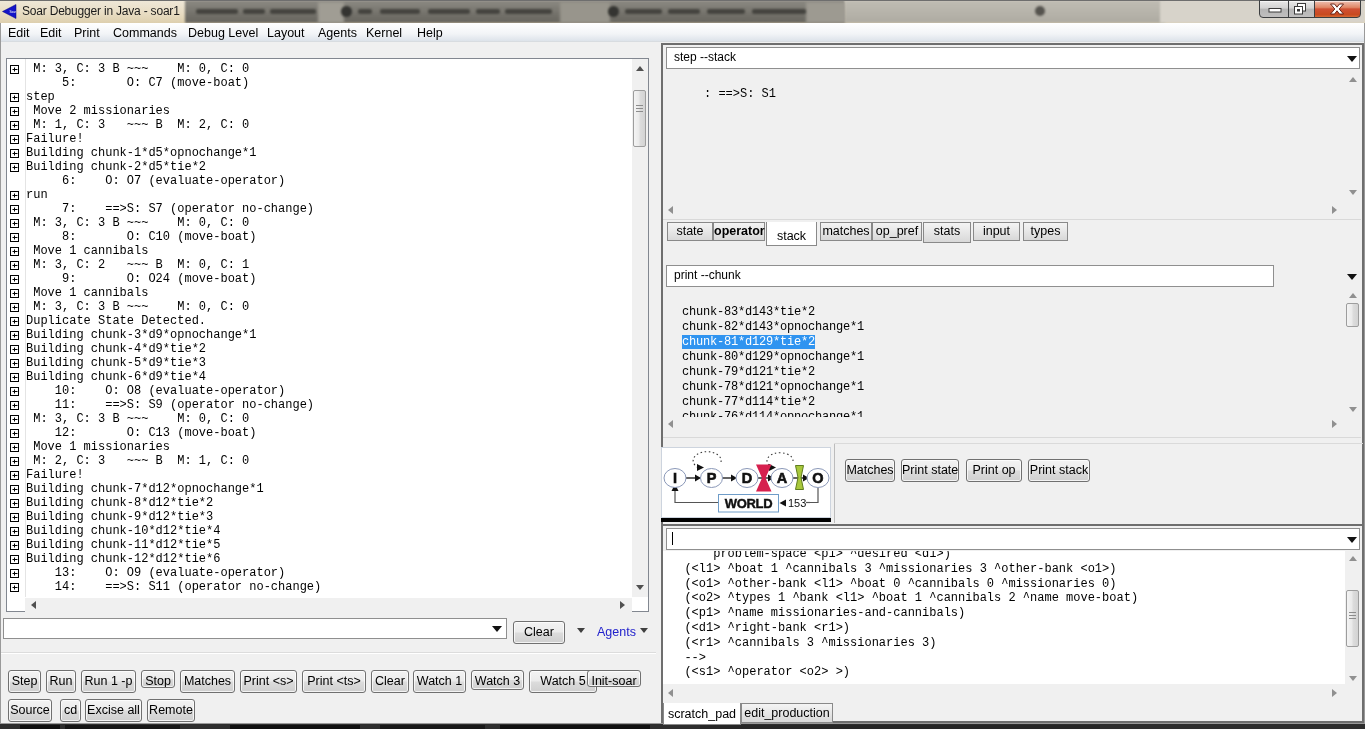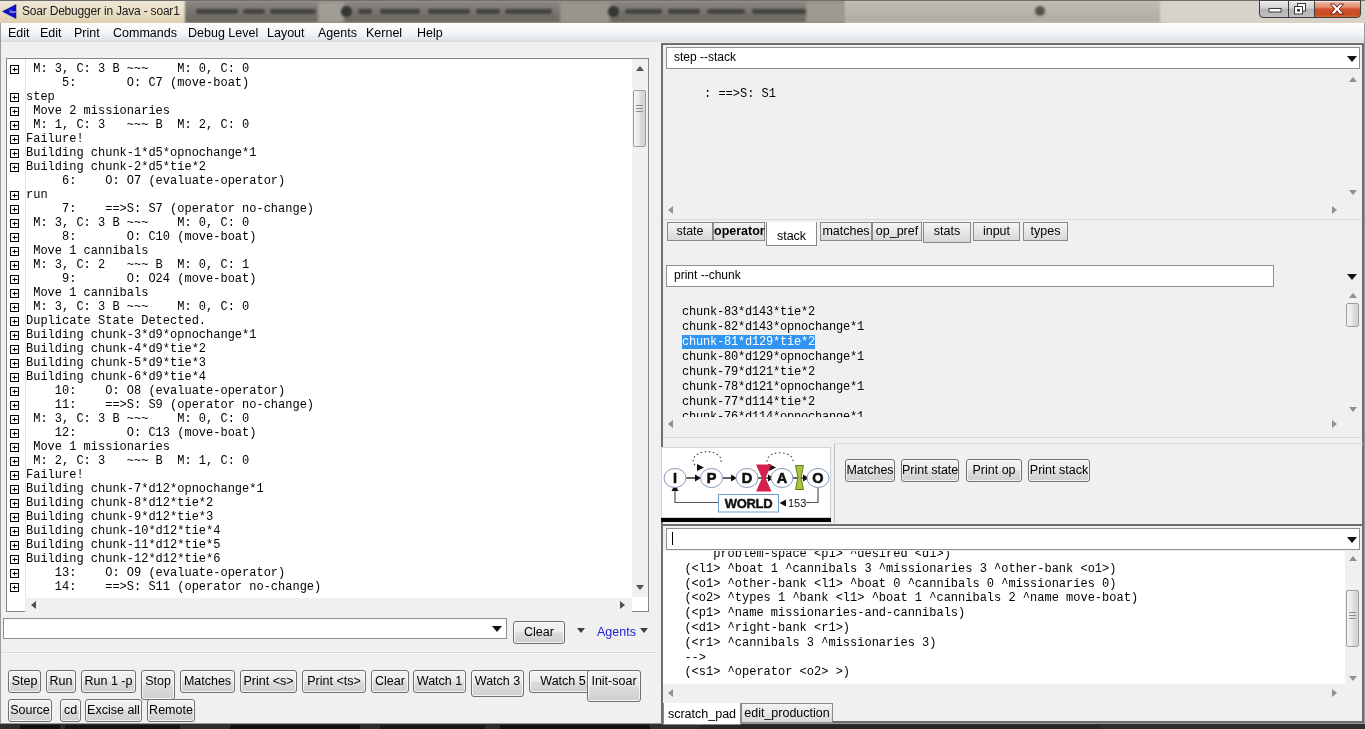--- a/index.html
+++ b/index.html
@@ -410,25 +410,25 @@
   <div style="position:absolute;left:380px;top:1px;width:105px;height:5px;background:#181818;"></div>
   <div style="position:absolute;left:500px;top:1px;width:150px;height:5px;background:#101010;"></div>
   <div style="position:absolute;left:700px;top:1px;width:400px;height:5px;background:#262626;"></div>
 </div>
 <div class="abs" style="left:0;top:23px;width:1px;height:700px;background:#9a9a9a;"></div>
 <div class="abs" style="left:1364px;top:23px;width:1px;height:700px;background:#9a9a9a;"></div>
 
 <div class="btn7" style="left: 8px; top: 670px; width: 33px; height: 23px; line-height: 21px;">Step</div>
 <div class="btn7" style="left: 46px; top: 670px; width: 30px; height: 23px; line-height: 21px;">Run</div>
 <div class="btn7" style="left: 81px; top: 670px; width: 55px; height: 23px; line-height: 21px;">Run 1 -p</div>
-<div class="btn7" style="left: 141px; top: 670px; width: 34px; height: 30px; line-height: 21px;">Stop</div>
+<div class="btn7" style="left: 141px; top: 670px; width: 34px; height: 18px; line-height: 21px;">Stop</div>
 <div class="btn7" style="left: 180px; top: 670px; width: 55px; height: 23px; line-height: 21px;">Matches</div>
 <div class="btn7" style="left: 240px; top: 670px; width: 57px; height: 23px; line-height: 21px;">Print &lt;s&gt;</div>
 <div class="btn7" style="left: 302px; top: 670px; width: 64px; height: 23px; line-height: 21px;">Print &lt;ts&gt;</div>
 <div class="btn7" style="left: 371px; top: 670px; width: 38px; height: 23px; line-height: 21px;">Clear</div>
 <div class="btn7" style="left: 413px; top: 670px; width: 53px; height: 23px; line-height: 21px;">Watch 1</div>
-<div class="btn7" style="left: 471px; top: 670px; width: 53px; height: 27px; line-height: 21px;">Watch 3</div>
+<div class="btn7" style="left: 471px; top: 670px; width: 53px; height: 20px; line-height: 21px;">Watch 3</div>
 <div class="btn7" style="left: 529px; top: 670px; width: 68px; height: 23px; line-height: 21px;">Watch 5</div>
-<div class="btn7" style="left: 587px; top: 670px; width: 54px; height: 32px; line-height: 21px;">Init-soar</div>
+<div class="btn7" style="left: 587px; top: 670px; width: 54px; height: 17px; line-height: 21px;">Init-soar</div>
 <div class="btn7" style="left: 8px; top: 699px; width: 44px; height: 23px; line-height: 21px;">Source</div>
 <div class="btn7" style="left: 60px; top: 699px; width: 21px; height: 23px; line-height: 21px;">cd</div>
 <div class="btn7" style="left: 85px; top: 699px; width: 57px; height: 23px; line-height: 21px;">Excise all</div>
 <div class="btn7" style="left: 147px; top: 699px; width: 48px; height: 23px; line-height: 21px;">Remote</div>
 
 </body></html>

